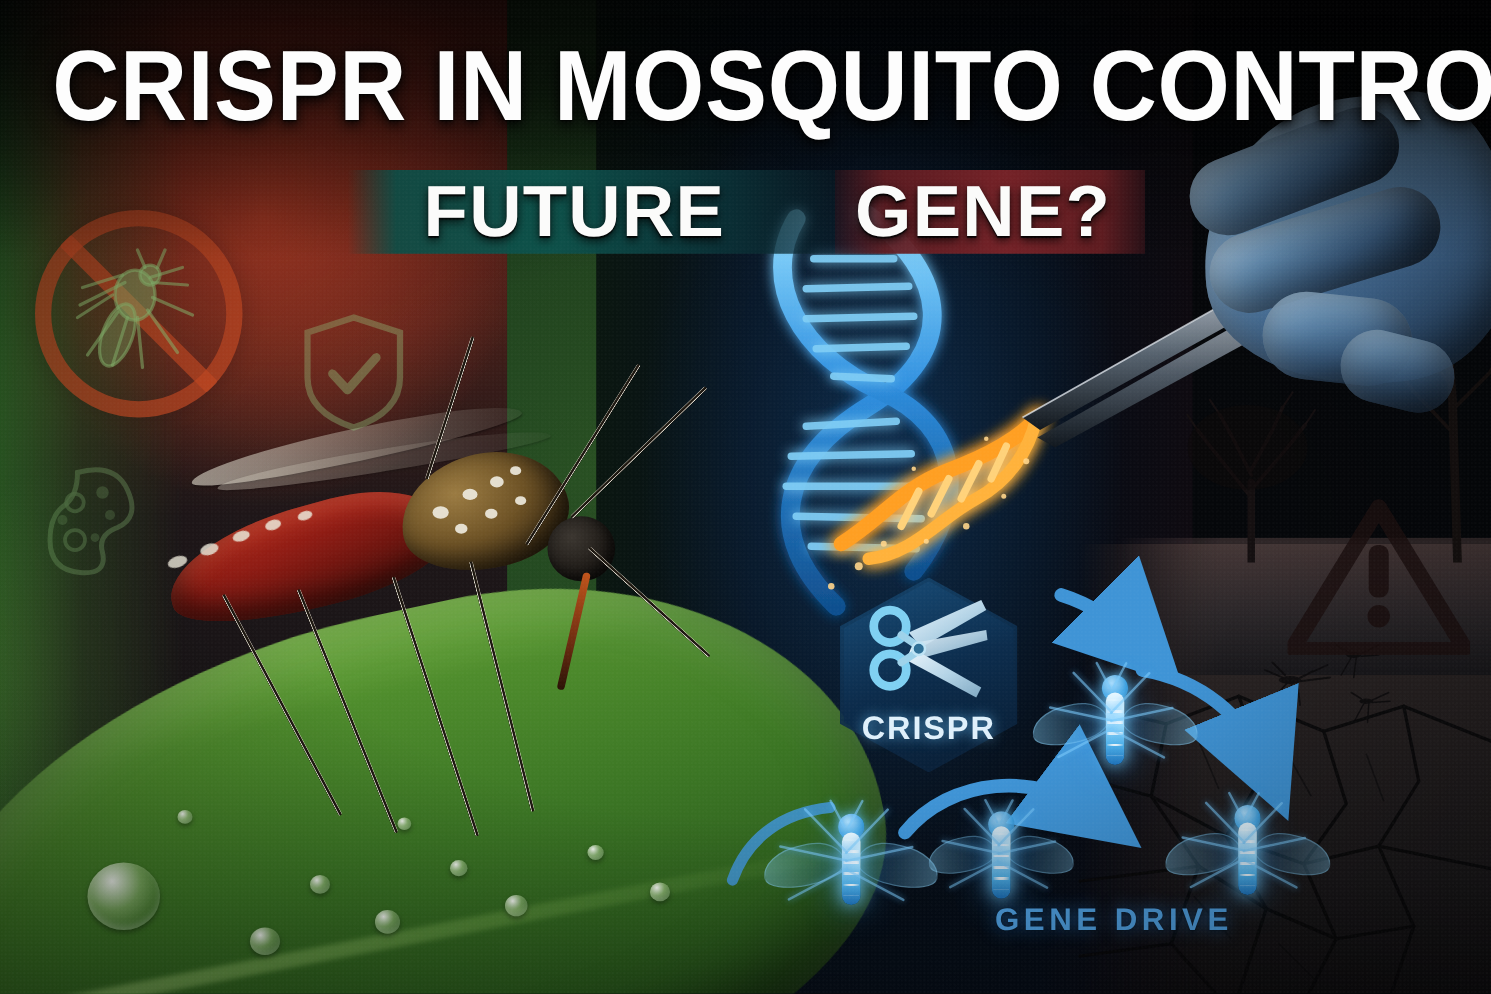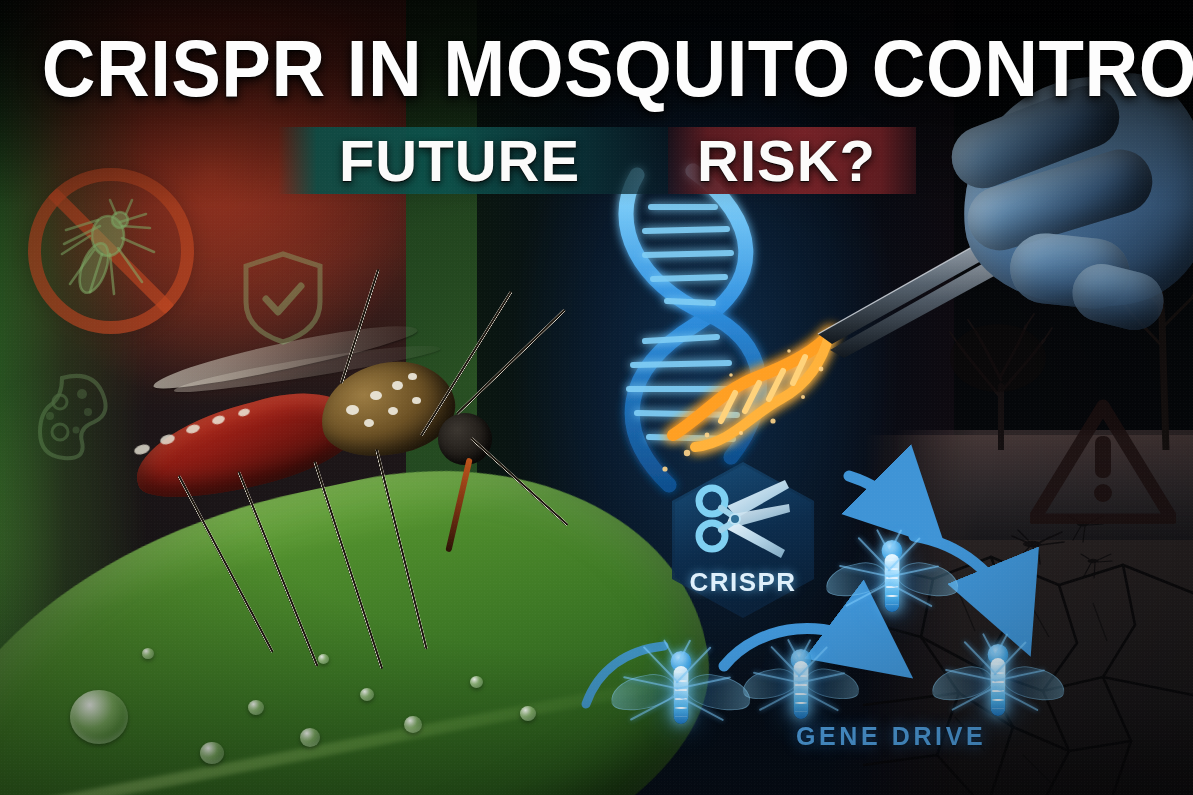--- a/index.html
+++ b/index.html
@@ -154,21 +154,21 @@
     letter-spacing:.5px;
     color:#fdfdfd;
     transform:scaleX(.93);
     text-shadow:0 3px 10px rgba(0,0,0,.92), 0 1px 2px rgba(0,0,0,.9), 0 0 26px rgba(0,0,0,.7);
     white-space:nowrap;
   }
 
   
   .subtitle-row {
     position:absolute; left:0; right:0; top:127px; height:76px;
-    display:flex; align-items:flex-start; justify-content:center;
+    display:flex; align-items:flex-end; justify-content:center;
   }
   .band {
     display:flex; align-items:center; justify-content:center;
     font-family:"Liberation Sans Narrow","Liberation Sans", sans-serif;
     font-weight:700; font-size:58px; letter-spacing:1px; color:#fbfbfa;
     text-shadow:0 3px 8px rgba(0,0,0,.8), 0 1px 1px rgba(0,0,0,.85);
   }
   .band-future {
     width:390px;
     background:linear-gradient(90deg, rgba(11,69,62,.0) 0%, rgba(12,77,70,.92) 10%, rgba(13,82,76,.95) 42%, rgba(10,48,54,.92) 78%, rgba(8,26,36,.55) 100%);
@@ -622,17 +622,17 @@
   </div>
 
   <div class="gene-drive">GENE DRIVE</div>
 
   <div class="vignette bg-layer"></div>
 
   <div class="title">CRISPR IN MOSQUITO CONTROL</div>
 
   <div class="subtitle-row">
     <div class="band band-future">FUTURE</div>
-    <div class="band band-risk">RISK?</div>
+    <div class="band band-risk">GENE?</div>
   </div>
 
   <div class="grain bg-layer"></div>
 </div>
 
 </body></html>

